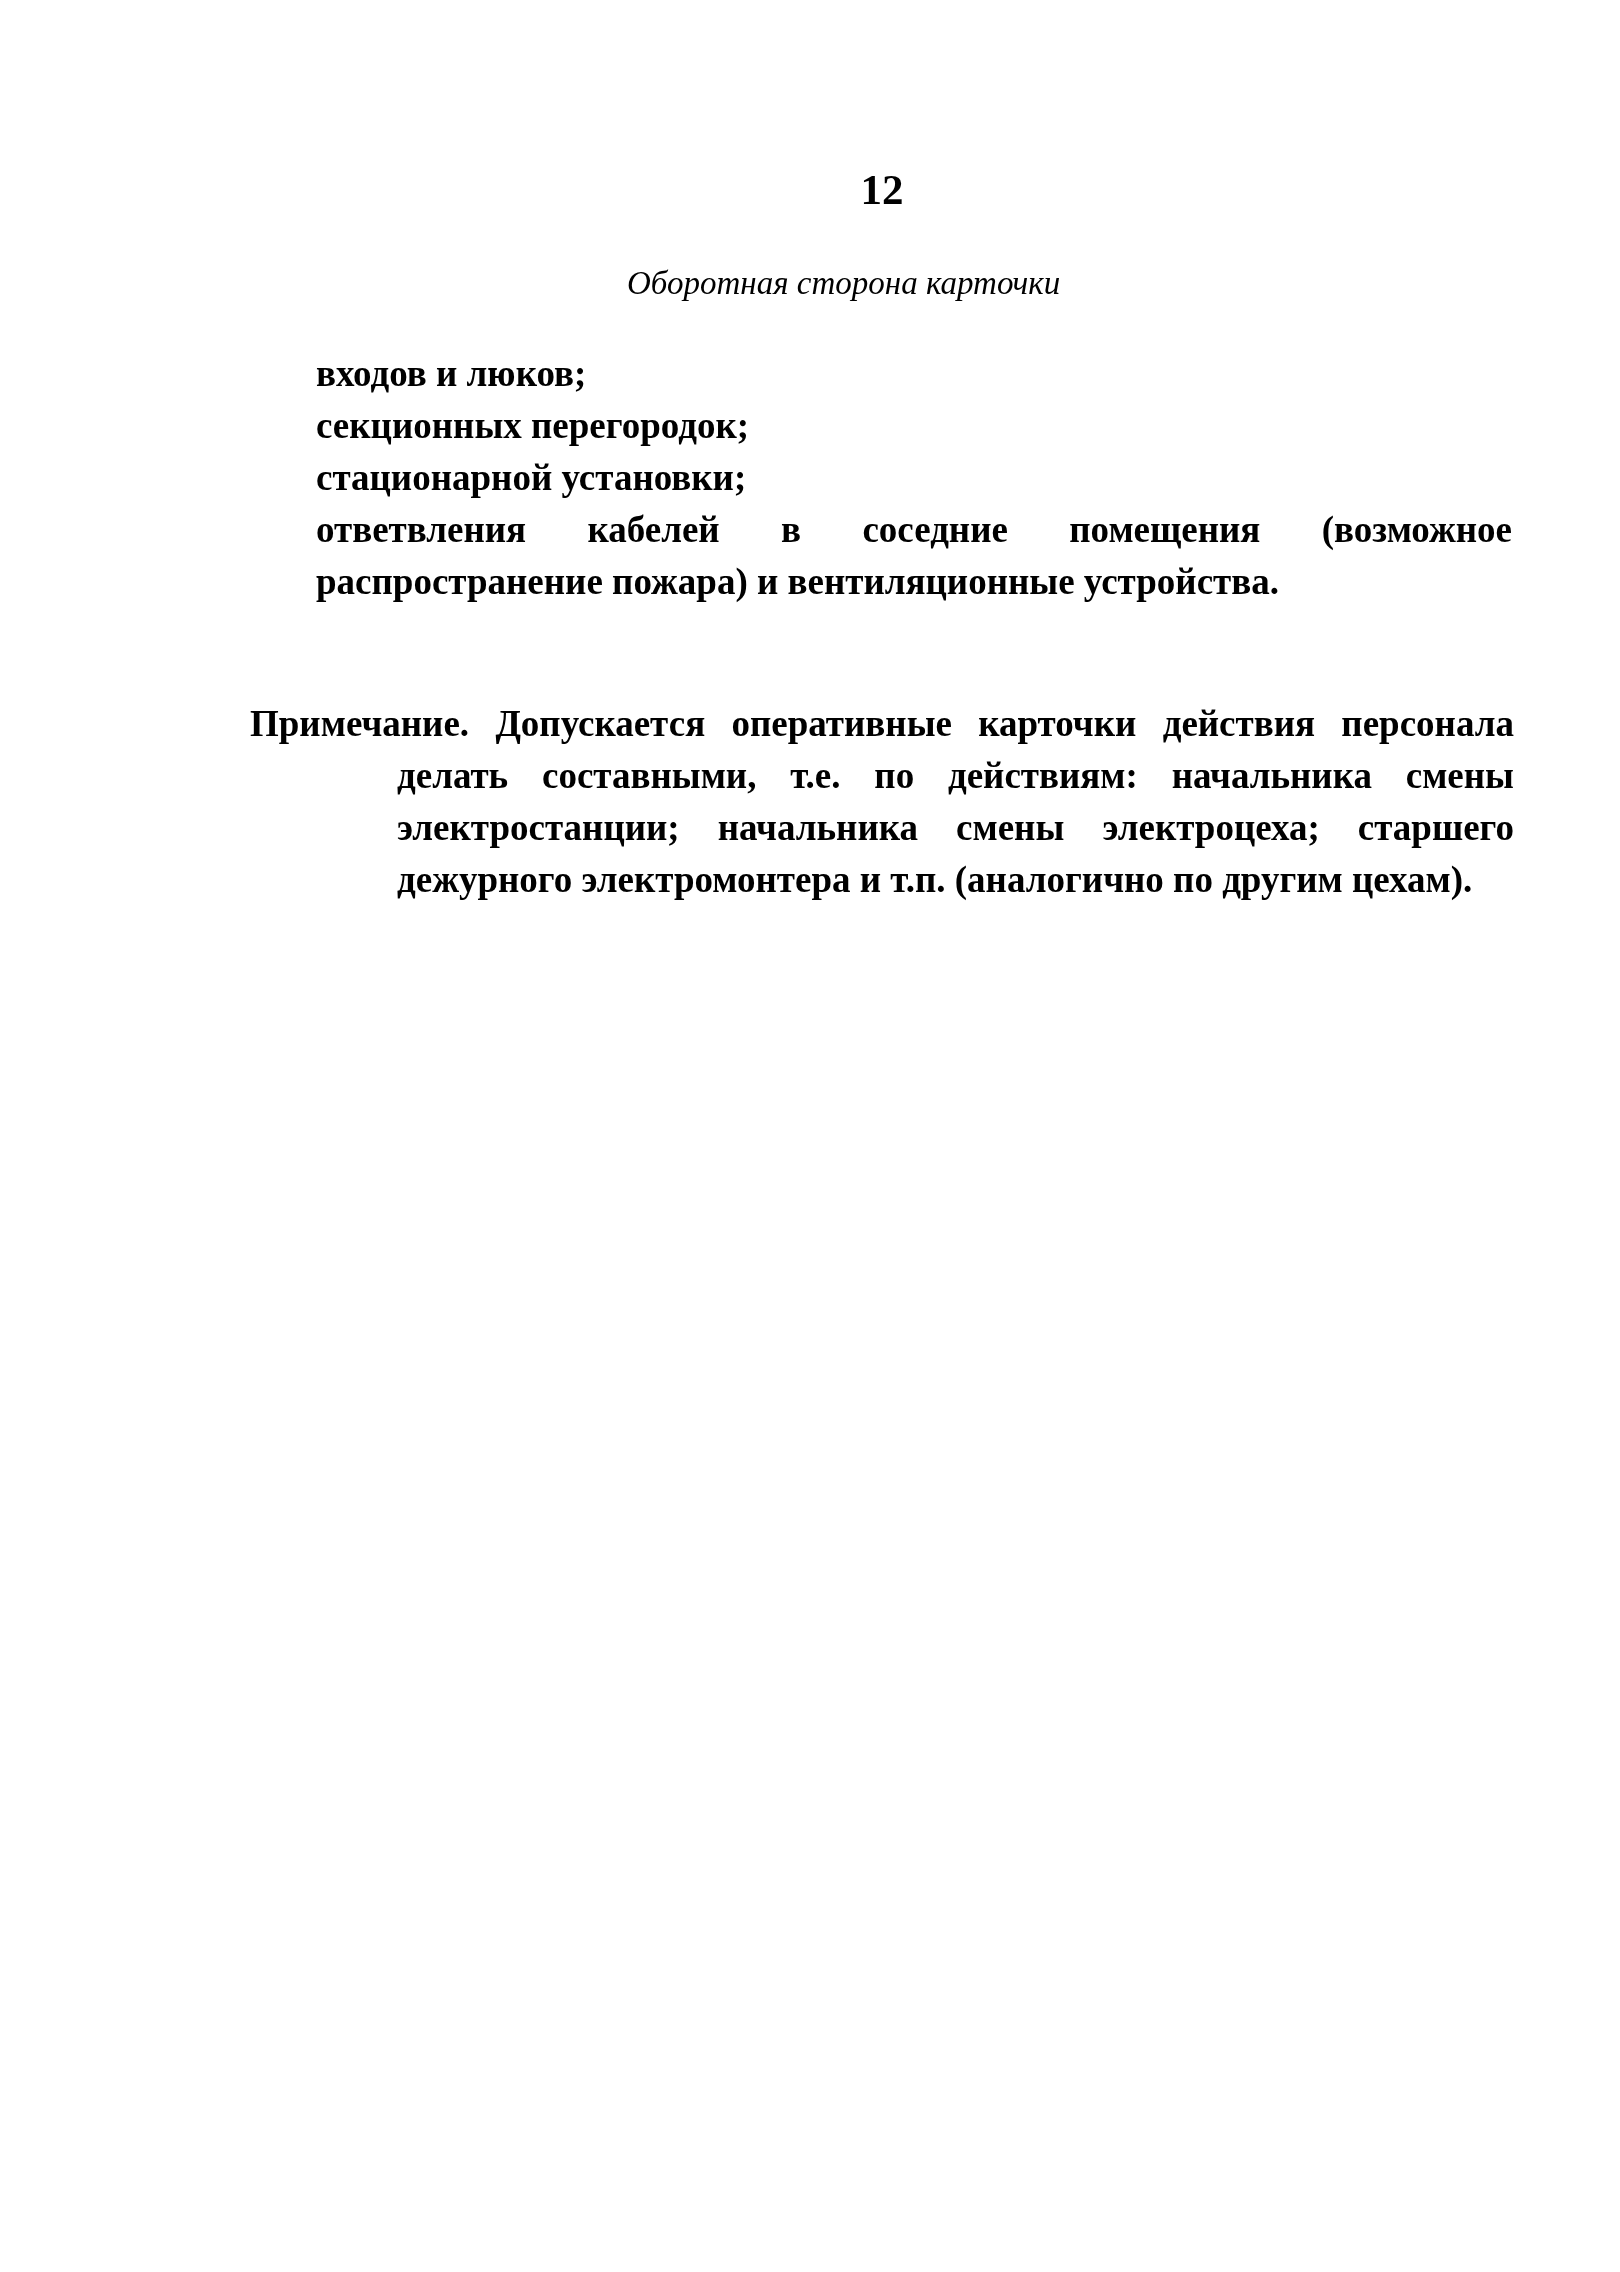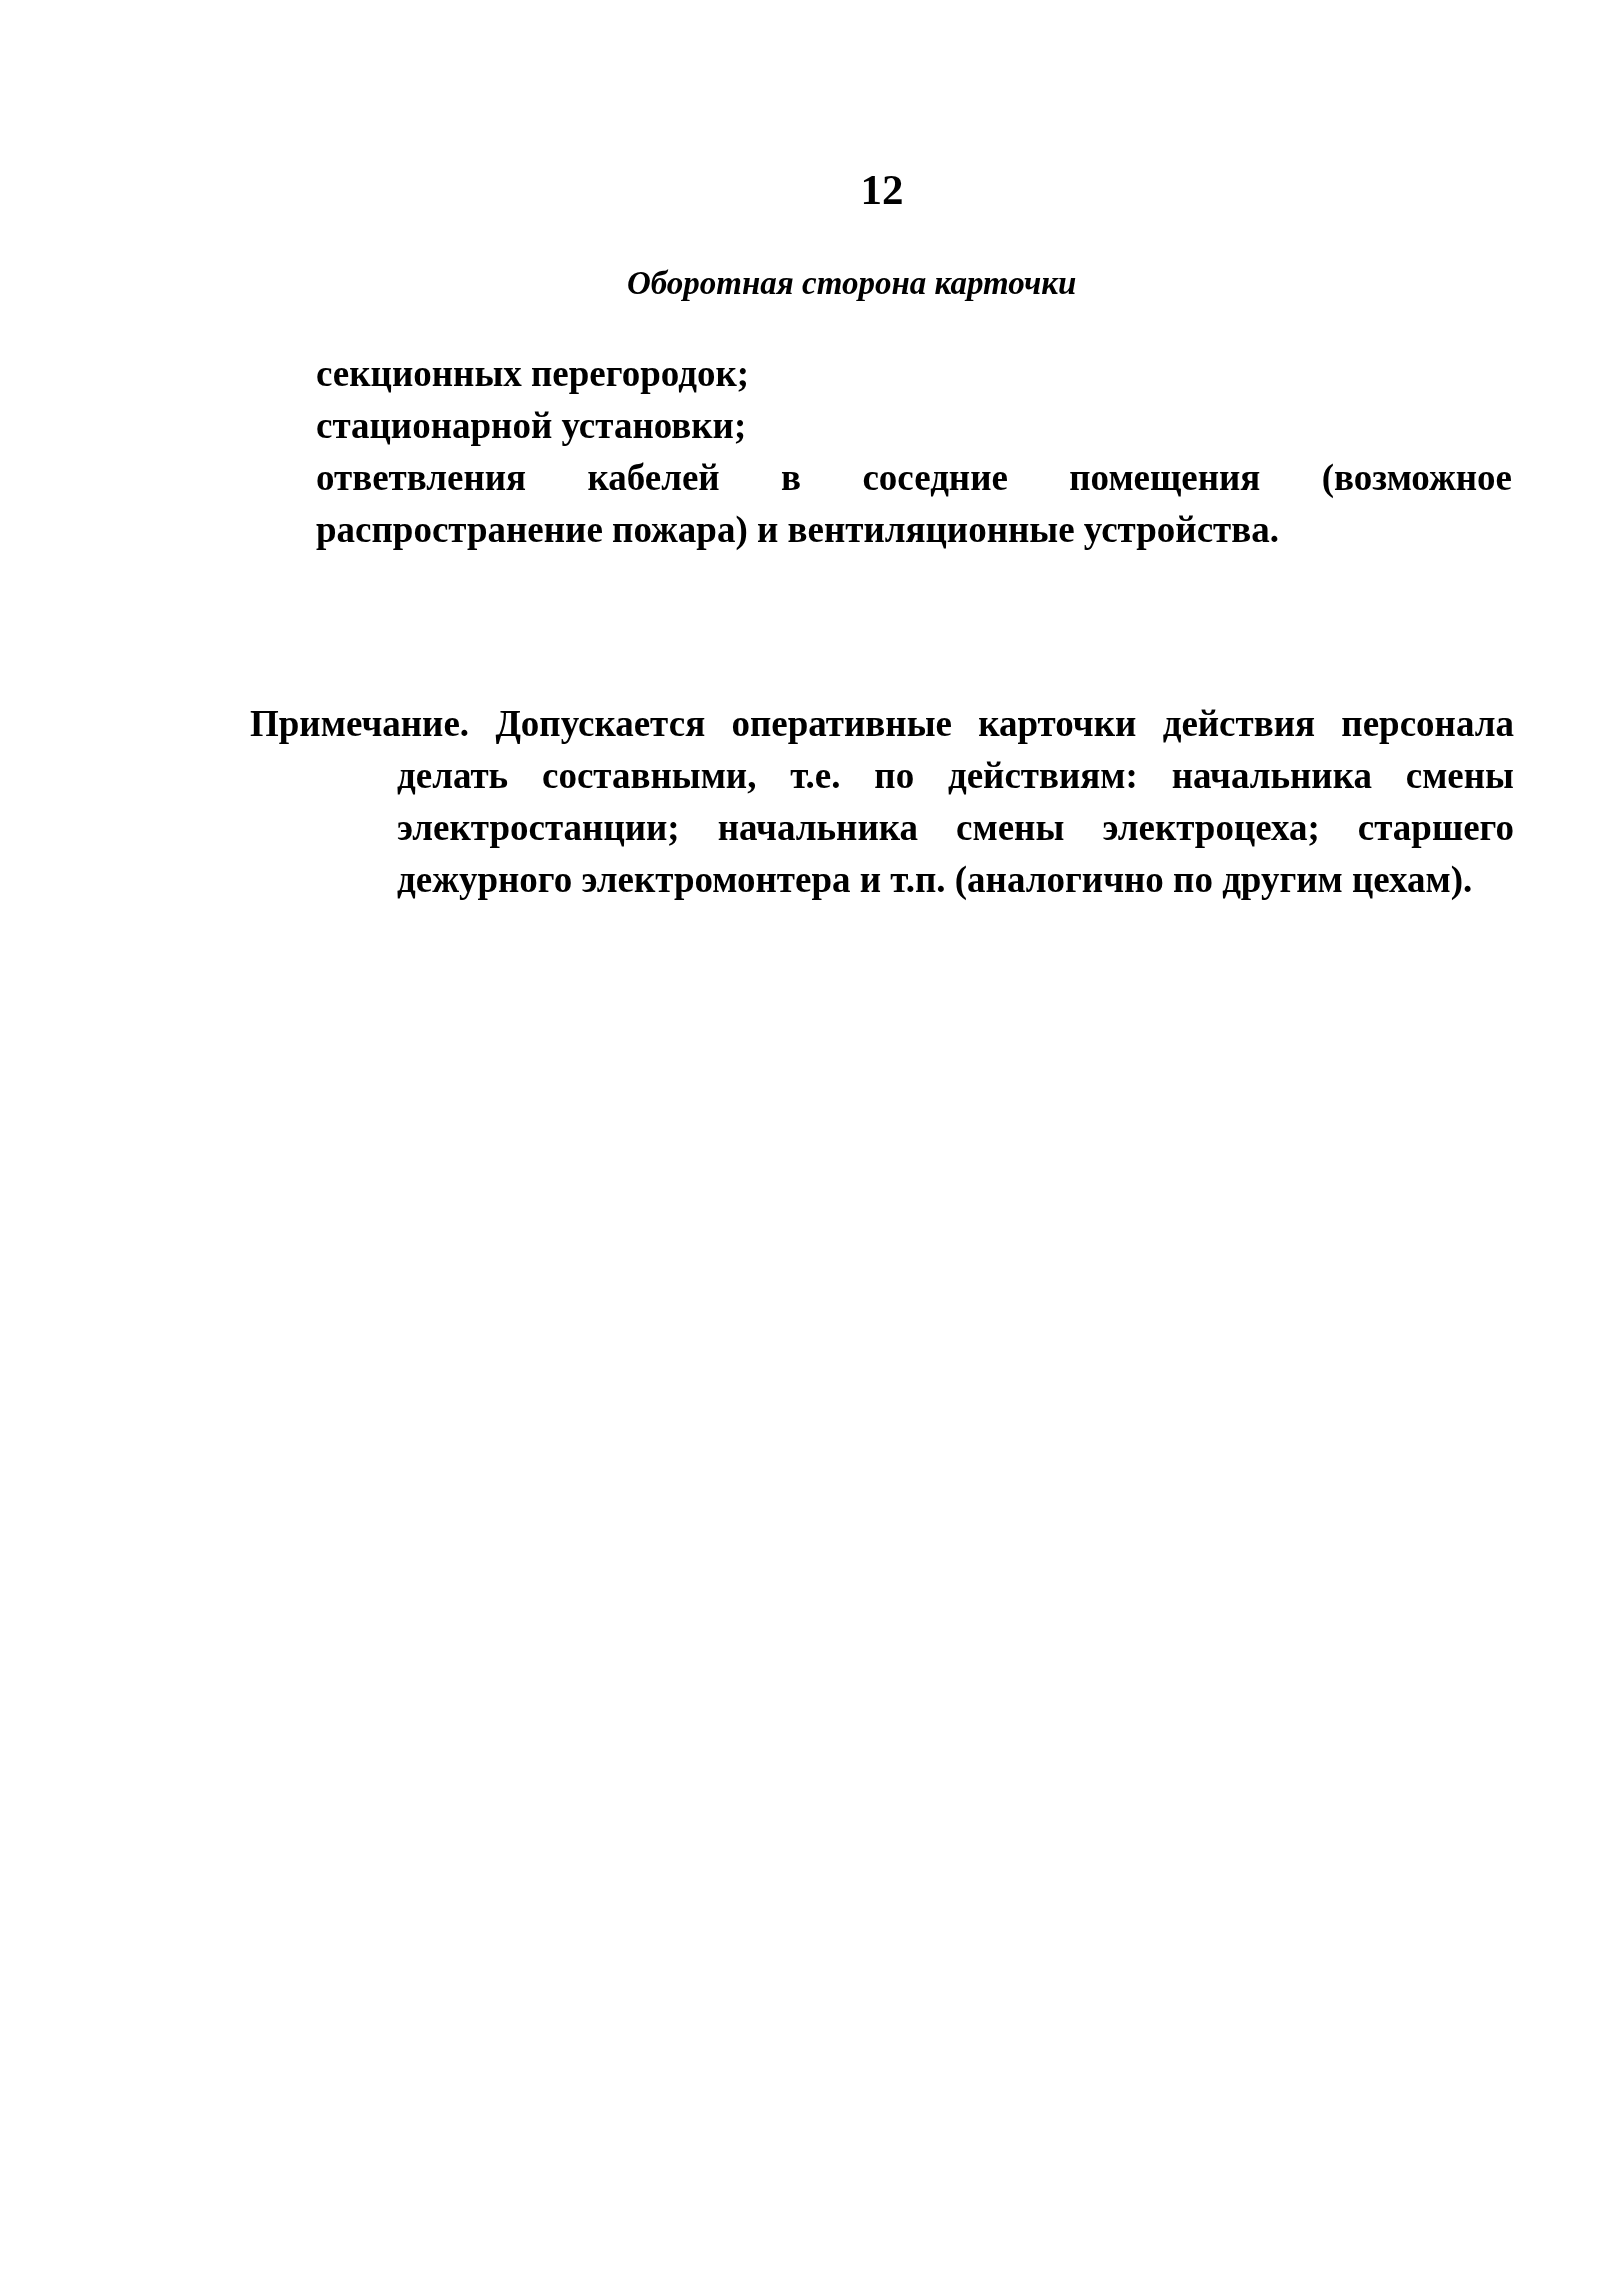--- a/index.html
+++ b/index.html
@@ -1,35 +1,36 @@
 <!DOCTYPE html>
 <html><head>
 <meta charset="utf-8">
 <style>
   html, body { margin:0; padding:0; background:#ffffff; }
   body { width:1620px; height:2273px; position:relative; overflow:hidden;
          font-family:"Liberation Serif", serif; color:#000; }
   .page-num { position:absolute; top:165px; left:0; width:1764px; text-align:center;
               font-size:43px; font-weight:bold; }
-  .subtitle { position:absolute; top:265px; left:627px; font-size:33px; font-style:italic; font-weight:bold; }
+  .subtitle { position:absolute; top:265px; left:627px; font-size:33px; font-style:italic; font-weight:normal; }
   .list { position:absolute; top:348px; left:316px; width:1196px; font-size:37px; font-weight:bold; line-height:52px; }
   .list div { white-space:nowrap; }
   .list .wrap { white-space:normal; text-align:justify; text-align-last:left; }
   .note { position:absolute; top:698px; left:250px; width:1264px; font-size:37px; font-weight:bold; line-height:52px; }
   .note p { margin:0; text-align:justify; text-indent:0; padding-left:147px; }
   .note .first { text-indent:-147px; }
   .note .label { }
 </style>
 </head>
 <body>
 
 <div class="page-num">12</div>
 <div class="subtitle">Оборотная сторона карточки</div>
 
 <div class="list">
+  <div>входов и люков;</div>
   <div>секционных перегородок;</div>
   <div>стационарной установки;</div>
   <div class="wrap">ответвления кабелей в соседние помещения (возможное распространение пожара) и вентиляционные устройства.</div>
 </div>
 
 <div class="note">
   <p class="first"><span class="label">Примечание.</span> <span>Допускается оперативные карточки действия персонала делать составными, т.е. по действиям: начальника смены электростанции; начальника смены электроцеха; старшего дежурного электромонтера и т.п. (аналогично по другим цехам).</span></p>
 </div>
 
 

